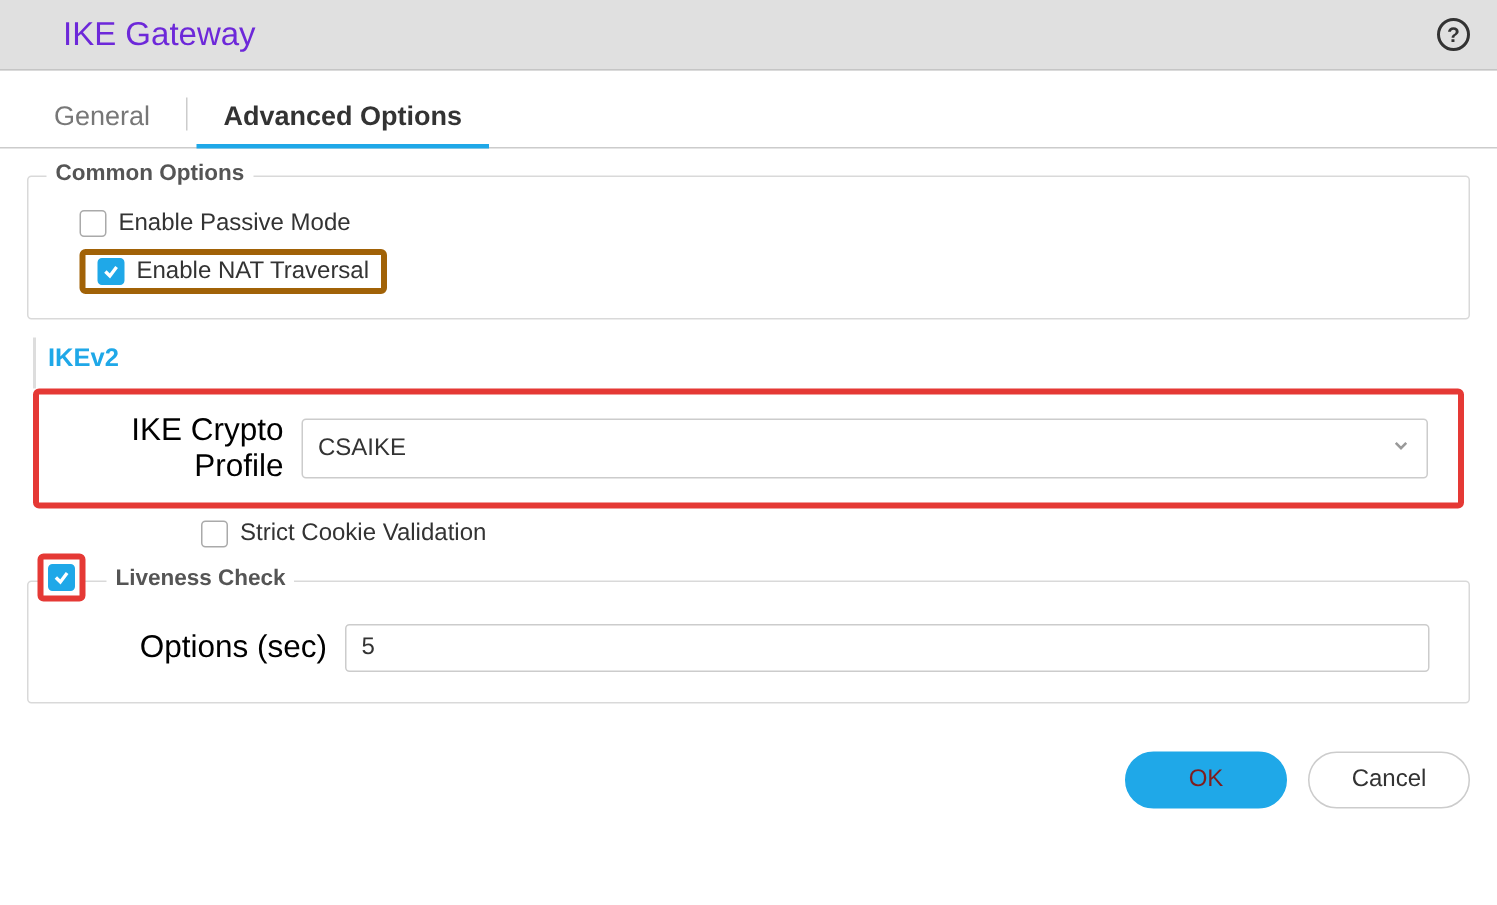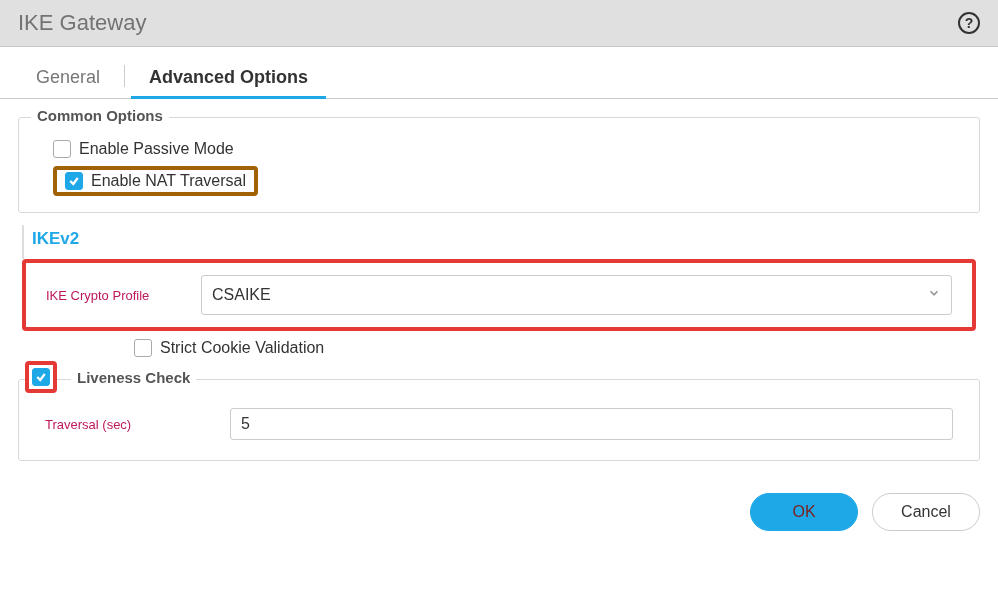--- a/index.html
+++ b/index.html
@@ -13,22 +13,23 @@
     .titlebar {
       background: #e0e0e0;
       border-bottom: 1px solid #c5c5c5;
       padding: 10px 18px;
       display: flex;
       align-items: center;
       justify-content: space-between;
     }
     .titlebar-title {
       font-size: 22px;
-      color: #737373;
+      color: #6d28d9;
       font-weight: 400;
+      margin-left: 24px;
     }
     .help-icon {
       width: 22px; height: 22px;
       border: 2px solid #333;
       border-radius: 50%;
       display: flex; align-items: center; justify-content: center;
       font-size: 14px; font-weight: 700;
       color: #333;
       cursor: pointer;
     }
@@ -129,24 +130,24 @@
       padding-left: 8px;
       margin-left: 4px;
     }
     .form-row {
       display: flex;
       align-items: center;
       padding: 4px 10px;
     }
     .form-label {
       width: 155px;
-      text-align: left;
+      text-align: right;
       padding-right: 12px;
-      color: #be185d;
-      font-size: 13px;
+      color: #000000;
+      font-size: 21px;
     }
     .form-control {
       flex: 1;
       display: flex;
       align-items: center;
     }
     .select {
       flex: 1;
       height: 40px;
       border: 1px solid #ccc;
@@ -285,21 +286,21 @@
     <div class="liveness-check-highlight">
       <div class="checkbox checked">
         <svg viewBox="0 0 16 16">
             <polyline points="3,8 7,12 13,4"></polyline>
           </svg>
       </div>
     </div>
     <div class="legend" style="left:52px;">Liveness Check</div>
 
     <div class="form-row">
-      <div class="form-label" style="width:185px;">Traversal (sec)</div>
+      <div class="form-label" style="width:185px;">Options (sec)</div>
       <div class="form-control">
         <input class="input" type="text" value="5" style="">
       </div>
     </div>
   </div>
 
 </div>
 
 <div class="button-bar">
   <div class="btn primary">OK</div>

